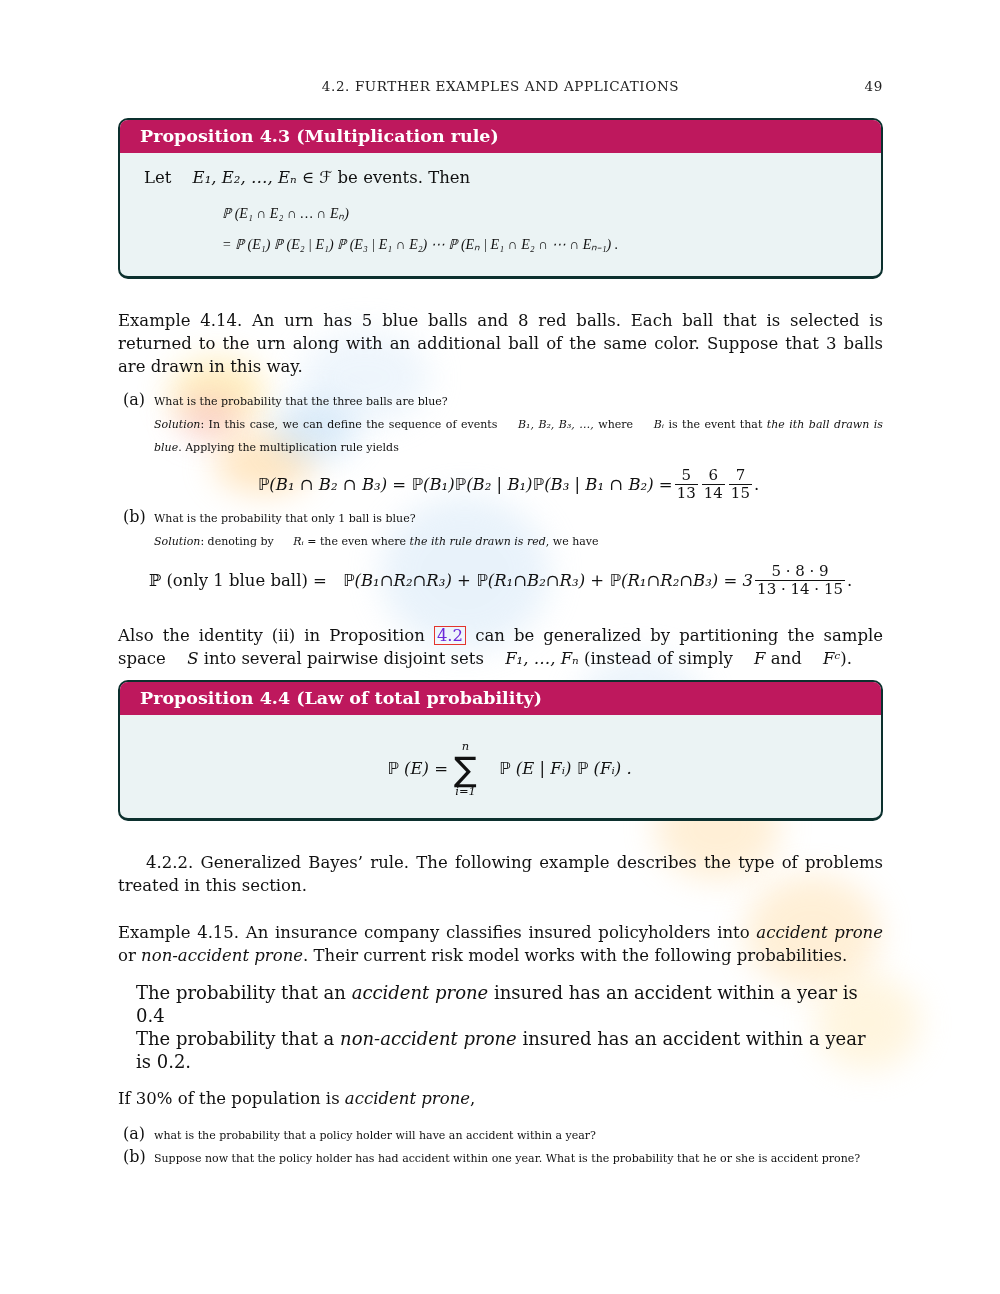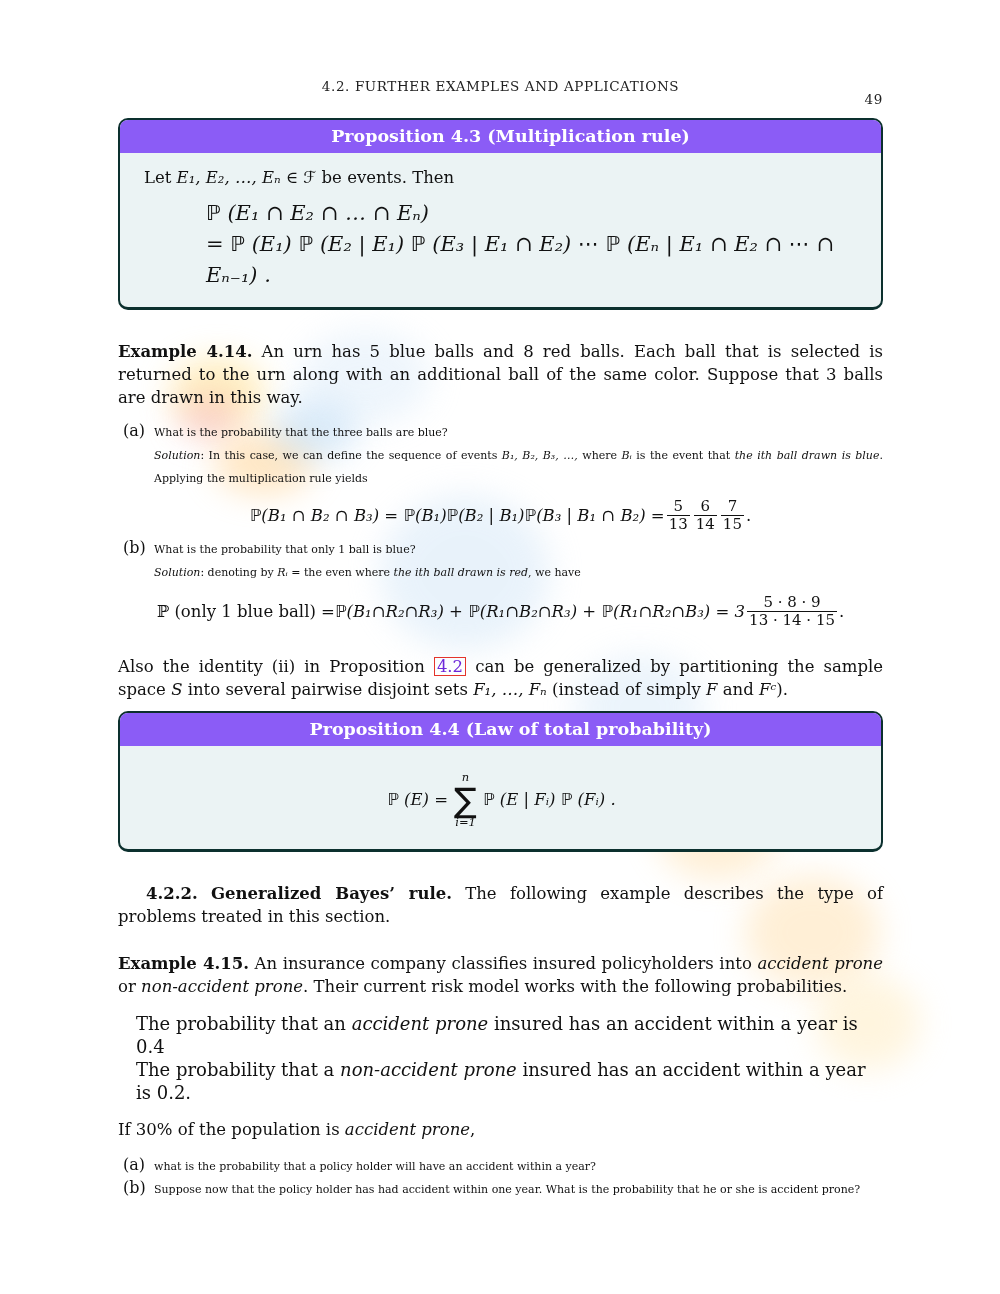--- a/index.html
+++ b/index.html
@@ -23,45 +23,44 @@
   .wm7{left:575px;top:655px;width:130px;height:105px;background:#c8e0f5;opacity:.35;}
   .wm8{left:655px;top:775px;width:125px;height:105px;background:#ffd89a;opacity:.4;}
   .wm9{left:745px;top:875px;width:135px;height:115px;background:#ffd89a;opacity:.4;}
   .wm10{left:815px;top:975px;width:105px;height:95px;background:#ffe9b8;opacity:.45;}
 
   .content{position:absolute;left:118px;top:78px;width:765px;}
 
   
   .runhead{position:relative;height:18px;text-align:center;
            font-size:13.5px;letter-spacing:.6px;color:#222;}
-  .runhead .pagenum{position:absolute;right:0;top:13px;}
+  .runhead .pagenum{position:absolute;right:0;top:0;}
 
   
   .propbox{
     margin-top:22px;
     border:2.5px solid #0c302e;
     border-bottom-width:3.5px;
     border-radius:10px;
     background:#ebf3f4;
     overflow:hidden;
   }
   .propbar{
-    background:#8b5cf6;color:#ffffff;
+    background:#be185d;color:#ffffff;
     font-weight:bold;font-size:17.5px;
     padding:6px 0 7px 20px;
-    text-align:center;
   }
   .propbody{padding:13px 22px 16px 24px;font-size:16.5px;line-height:24px;}
 
-  .mi{font-style:italic;}
+  .mi{font-style:italic;margin-left:16px;}
   .para{margin:0;text-align:justify;font-size:16.5px;line-height:23px;}
-  b{font-weight:bold;}
+  b{font-weight:normal;}
   .it{font-style:italic;}
 
-  .p43formula{margin:8px 0 0 62px;line-height:31px;font-size:21px;}
+  .p43formula{margin:8px 0 0 62px;line-height:31px;font-size:14px;font-family:Liberation Serif, serif;}
 
   
   .li{display:flex;margin-top:12px;}
   .limark{width:36px;flex:0 0 36px;padding-left:5px;box-sizing:border-box;}
   .licontent{flex:1;text-align:justify;font-size:11px;line-height:23px;}
 
   
   .display{display:flex;justify-content:center;align-items:center;
            font-size:16.5px;margin:10px 0;}
   .frac{display:inline-flex;flex-direction:column;align-items:center;
@@ -150,21 +149,21 @@
           <span class="den">15</span>
         </span>
       <span>.</span>
     </div>
 
     <div class="li" style="margin-top:4px">
       <span class="limark">(b)</span>
       <div class="licontent">
         <div>What is the probability that only 1 ball is blue?</div>
         <div>
-          <span class="it">Solution</span><span>: denoting by </span><span class="mi">Rᵢ</span><span> = the even where </span><span class="it">the ith ball drawn is red</span><span>, we have</span>
+          <span class="it">Solution</span><span>: denoting by </span><span class="mi">Rᵢ</span><span> = the even where </span><span class="it">the ith rule drawn is red</span><span>, we have</span>
         </div>
       </div>
     </div>
 
     <div class="display" style="margin:10px 0">
       <span>ℙ (only 1 blue ball) = </span>
       <span class="mi">ℙ(B₁∩R₂∩R₃) + ℙ(R₁∩B₂∩R₃) + ℙ(R₁∩R₂∩B₃) = 3</span>
       <span class="frac">
           <span class="num">5 · 8 · 9</span>
           <span class="den">13 · 14 · 15</span>

